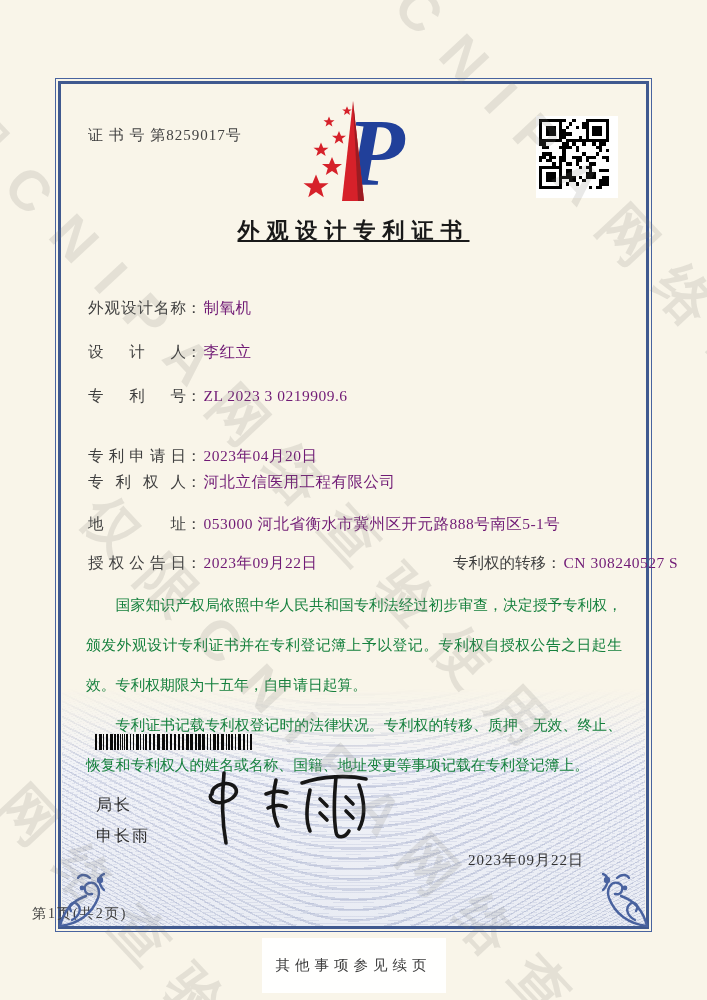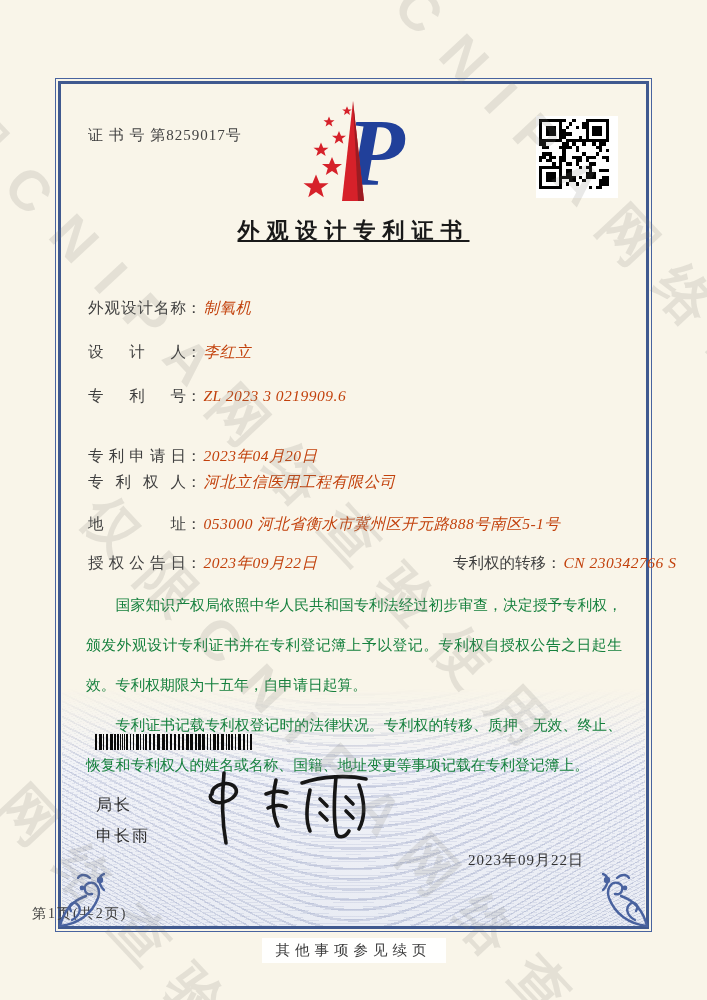--- a/index.html
+++ b/index.html
@@ -30,38 +30,38 @@
   
   .cert-no{position:absolute;left:88px;top:120px;font-size:15px;letter-spacing:1px;color:#424242;z-index:3;margin-top:6px;}
   .logo{position:absolute;left:296px;top:99px;width:122px;height:110px;z-index:3;}
   .qr{position:absolute;left:536px;top:116px;width:76px;height:76px;background:#fff;padding:3px;z-index:3;}
   .title{position:absolute;left:0;right:0;top:216px;text-align:center;font-size:22px;font-weight:bold;
          letter-spacing:7px;color:#191919;z-index:3;text-decoration:underline;}
   
   .frow{position:absolute;left:88px;font-size:15.5px;color:#404040;z-index:3;white-space:nowrap;}
   .flabel{display:inline-block;width:98px;text-align:justify;text-align-last:justify;vertical-align:bottom;}
   .fcolon{display:inline-block;margin-right:2px;}
-  .fvalue{letter-spacing:.5px;color:#c2410c;font-style:italic;}
+  .fvalue{letter-spacing:.5px;color:#701a75;}
   .grant-right{position:absolute;left:365px;top:0;white-space:nowrap;}
   
   .body-text{position:absolute;left:86px;width:536px;top:585px;z-index:3;font-size:14.8px;line-height:40px;
              color:#15803d;text-align:justify;}
   .body-text p{margin:0;text-indent:2em;}
   
   .barcode{position:absolute;left:95px;top:734px;z-index:3;}
   .sig-title{position:absolute;left:96px;top:795px;font-size:16px;letter-spacing:2px;color:#2e2e2e;z-index:3;
              font-family:Liberation Serif, serif;}
   .sig-name{position:absolute;left:96px;top:826px;font-size:16px;letter-spacing:2px;color:#2e2e2e;z-index:3;
             font-family:"Liberation Sans","DejaVu Sans",sans-serif;}
   .signature{position:absolute;left:196px;top:768px;width:190px;height:80px;z-index:3;}
   .sign-date{position:absolute;left:468px;top:851px;font-size:15px;color:#333;z-index:3;letter-spacing:1px;}
   .page-num{position:absolute;left:0;right:0;top:905px;text-align:left;font-size:14px;color:#3c3c3c;
             letter-spacing:2px;z-index:3;margin-left:32px;}
   .footer-note{position:absolute;left:0;right:0;top:938px;text-align:center;z-index:3;}
-  .footer-note span{display:inline-block;background:rgba(255,255,255,.92);padding:3px 14px;font-size:14.5px;
+  .footer-note span{display:inline-block;background:rgba(255,255,255,.92);padding:18px 14px;font-size:14.5px;
             letter-spacing:5px;color:#3c3c3c;}
   
   .corner{position:absolute;width:64px;height:64px;z-index:4;}
   .corner.bl{left:56px;top:866px;transform:scaleX(-1);}
   .corner.br{right:56px;top:866px;}
 </style>
 </head>
 <body>
 
 <div class="page">
@@ -263,21 +263,21 @@
   </div>
   <div class="frow" style="top:472px">
     <span class="flabel">专利权人</span><span class="fcolon">：</span><span class="fvalue">河北立信医用工程有限公司</span>
   </div>
   <div class="frow" style="top:514px">
     <span class="flabel">地址</span><span class="fcolon">：</span><span class="fvalue">053000 河北省衡水市冀州区开元路888号南区5-1号</span>
   </div>
   <div class="frow" style="top:553px">
     <span class="flabel">授权公告日</span><span class="fcolon">：</span><span class="fvalue">2023年09月22日</span>
     <span class="grant-right">
-      <span>专利权的转移</span><span class="fcolon">：</span><span class="fvalue">CN 230342766 S</span>
+      <span>专利权的转移</span><span class="fcolon">：</span><span class="fvalue">CN 308240527 S</span>
     </span>
   </div>
 
   <div class="body-text">
     <p>国家知识产权局依照中华人民共和国专利法经过初步审查，决定授予专利权，颁发外观设计专利证书并在专利登记簿上予以登记。专利权自授权公告之日起生效。专利权期限为十五年，自申请日起算。</p>
     <p>专利证书记载专利权登记时的法律状况。专利权的转移、质押、无效、终止、恢复和专利权人的姓名或名称、国籍、地址变更等事项记载在专利登记簿上。</p>
   </div>
 
   <div class="barcode">
     <svg id="bar-svg" width="158" height="16">

